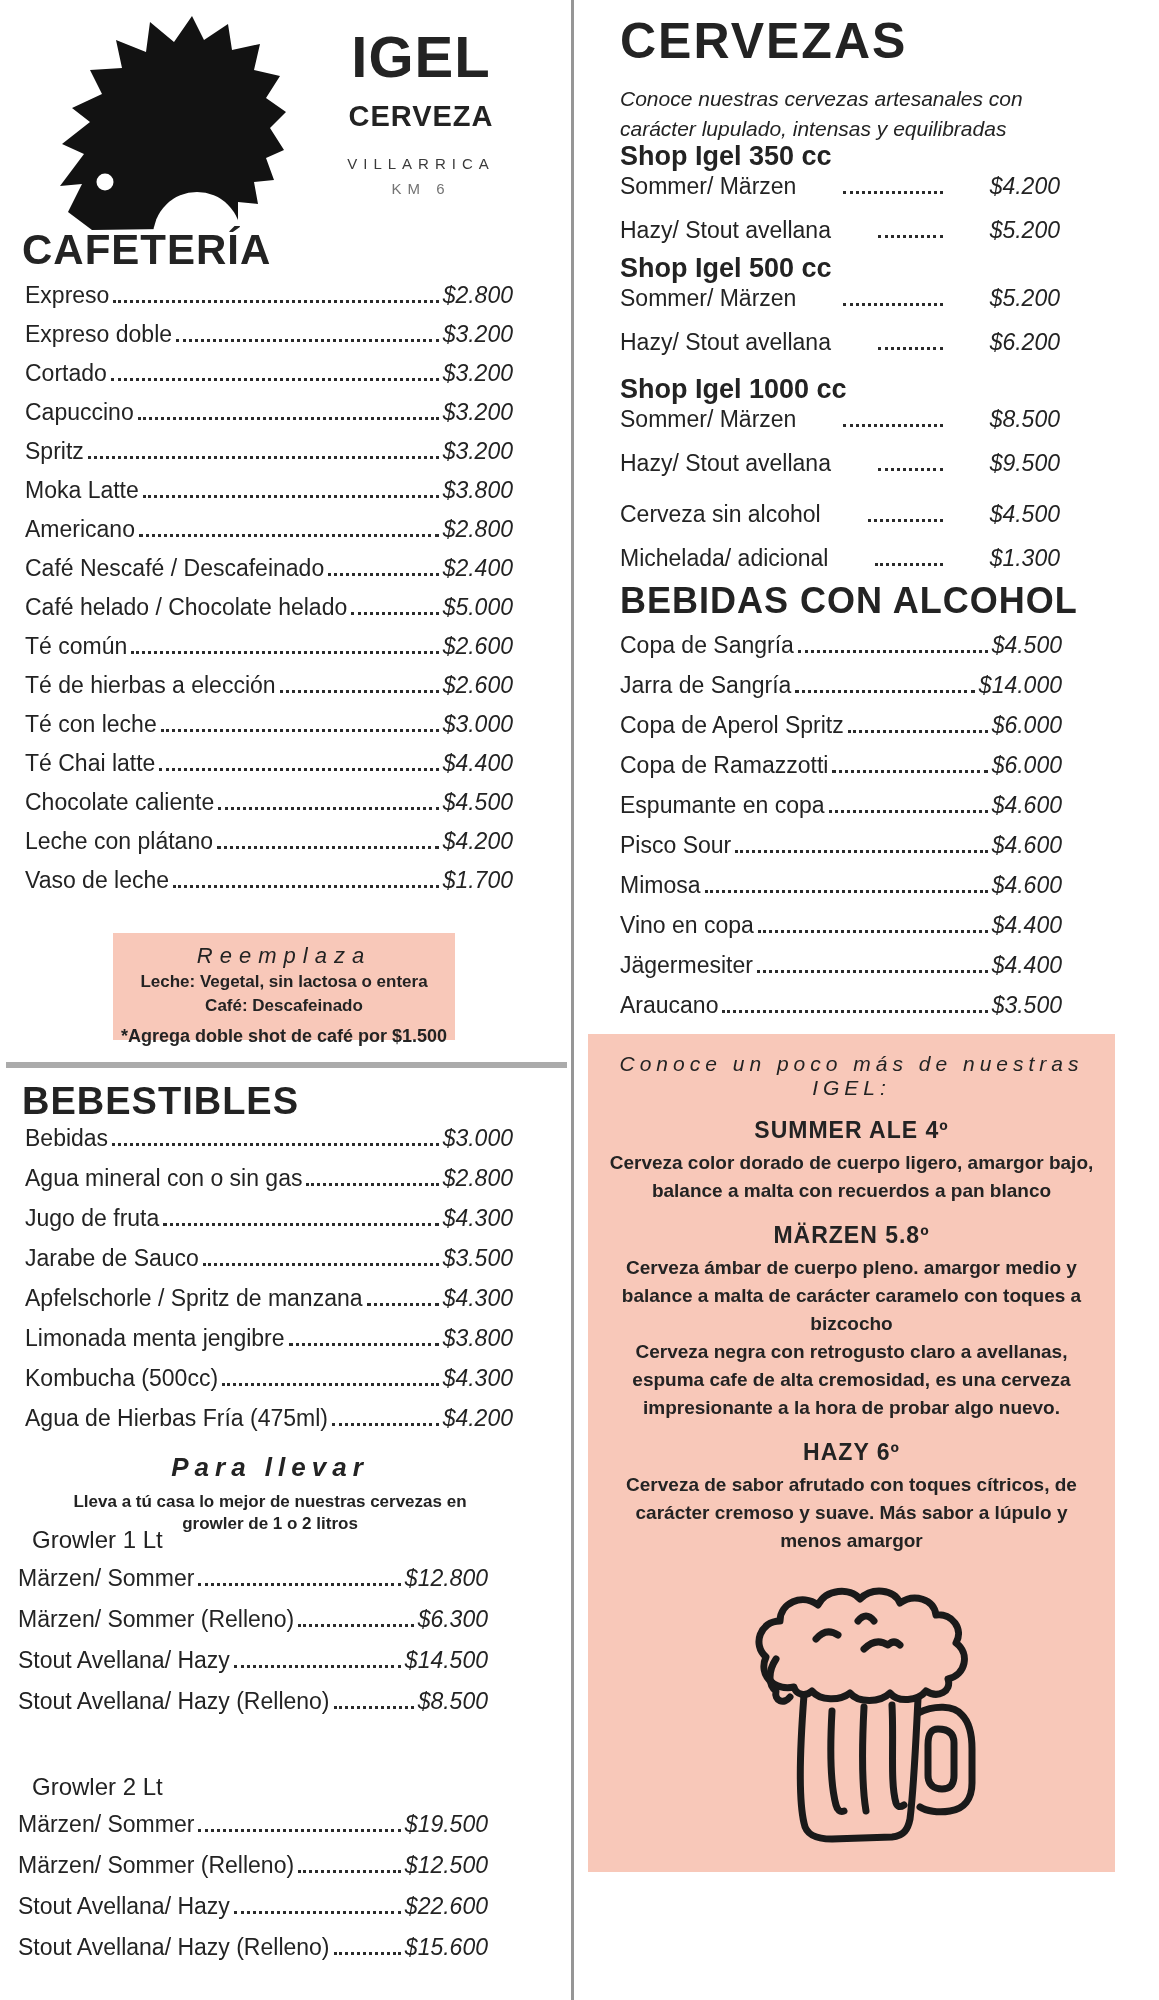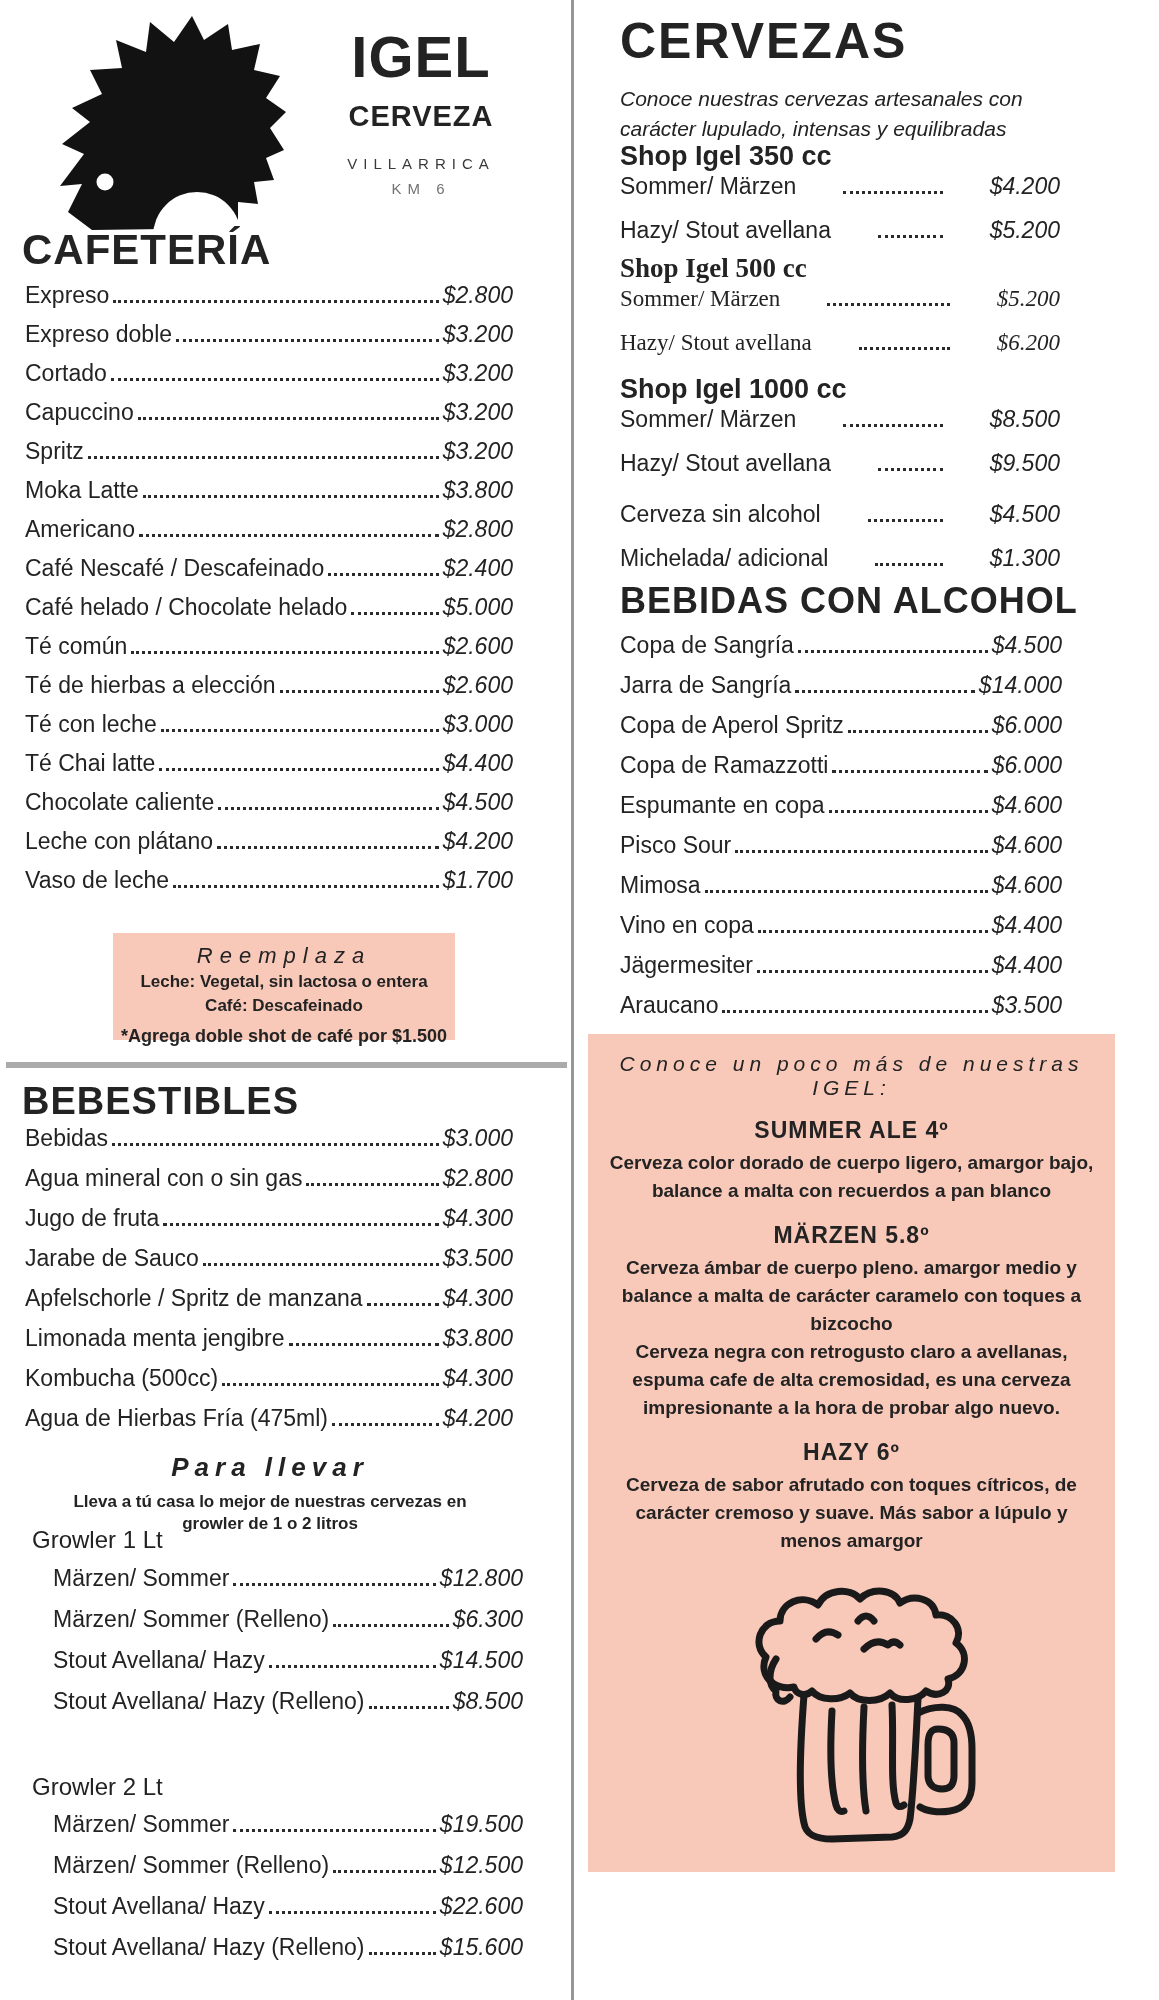--- a/index.html
+++ b/index.html
@@ -39,32 +39,32 @@
   .bebestibles-title{position:absolute;left:22px;top:1080px;font-size:38px;}
   .bebestibles-list{position:absolute;left:25px;top:1126px;width:488px;}
   .bebestibles-list .mrow{margin-bottom:15px;}
 
   .parallevar{position:absolute;left:0;top:1452px;width:540px;text-align:center;}
   .parallevar-title{font-size:26px;font-weight:700;font-style:italic;letter-spacing:6px;}
   .parallevar-sub{font-size:17px;font-weight:700;line-height:22px;margin:8px auto 0;width:420px;}
   .growler-label{position:absolute;left:32px;font-size:24px;}
   .g1-label{top:1526px;}
   .g2-label{top:1773px;}
-  .growler-list{position:absolute;left:53px;width:470px;}
+  .growler-list{position:absolute;left:18px;width:470px;}
   .g1-list{top:1566px;}
   .g2-list{top:1812px;}
   .growler-list .mrow{margin-bottom:16px;}
 
   
   .rcol{position:absolute;left:571px;top:0;width:588px;height:1600px;}
   .cervezas-title{position:absolute;left:49px;top:12px;font-size:50px;letter-spacing:2px;}
   .cervezas-sub{position:absolute;left:49px;top:84px;width:460px;font-size:21px;
     font-style:italic;line-height:30px;}
   .shop-group{position:absolute;left:49px;width:440px;}
-  .sg0{top:140px;}  .sg1{top:252px;font-family:Liberation Serif, serif;}  .sg2{top:373px;}
+  .sg0{top:140px;}  .sg1{top:252px;}  .sg2{top:373px;}
   .shop-label{font-size:27px;font-weight:700;line-height:32px;margin-bottom:2px;}
   .shop-group .mrow,.extra-list .mrow{margin-bottom:19px;font-size:23px;gap:43px;}
   .extra-list{position:absolute;left:49px;top:502px;width:440px;}
   .bebidas-title{position:absolute;left:49px;top:580px;font-size:36px;letter-spacing:1px;}
   .bebidas-list{position:absolute;left:49px;top:633px;width:442px;}
   .bebidas-list .mrow{margin-bottom:15px;}
 
   .infobox{position:absolute;left:17px;top:1034px;width:527px;height:838px;
     background:#f8c8b9;text-align:center;}
   .infobox-title{font-size:21px;font-style:italic;letter-spacing:5px;margin-top:18px;}

